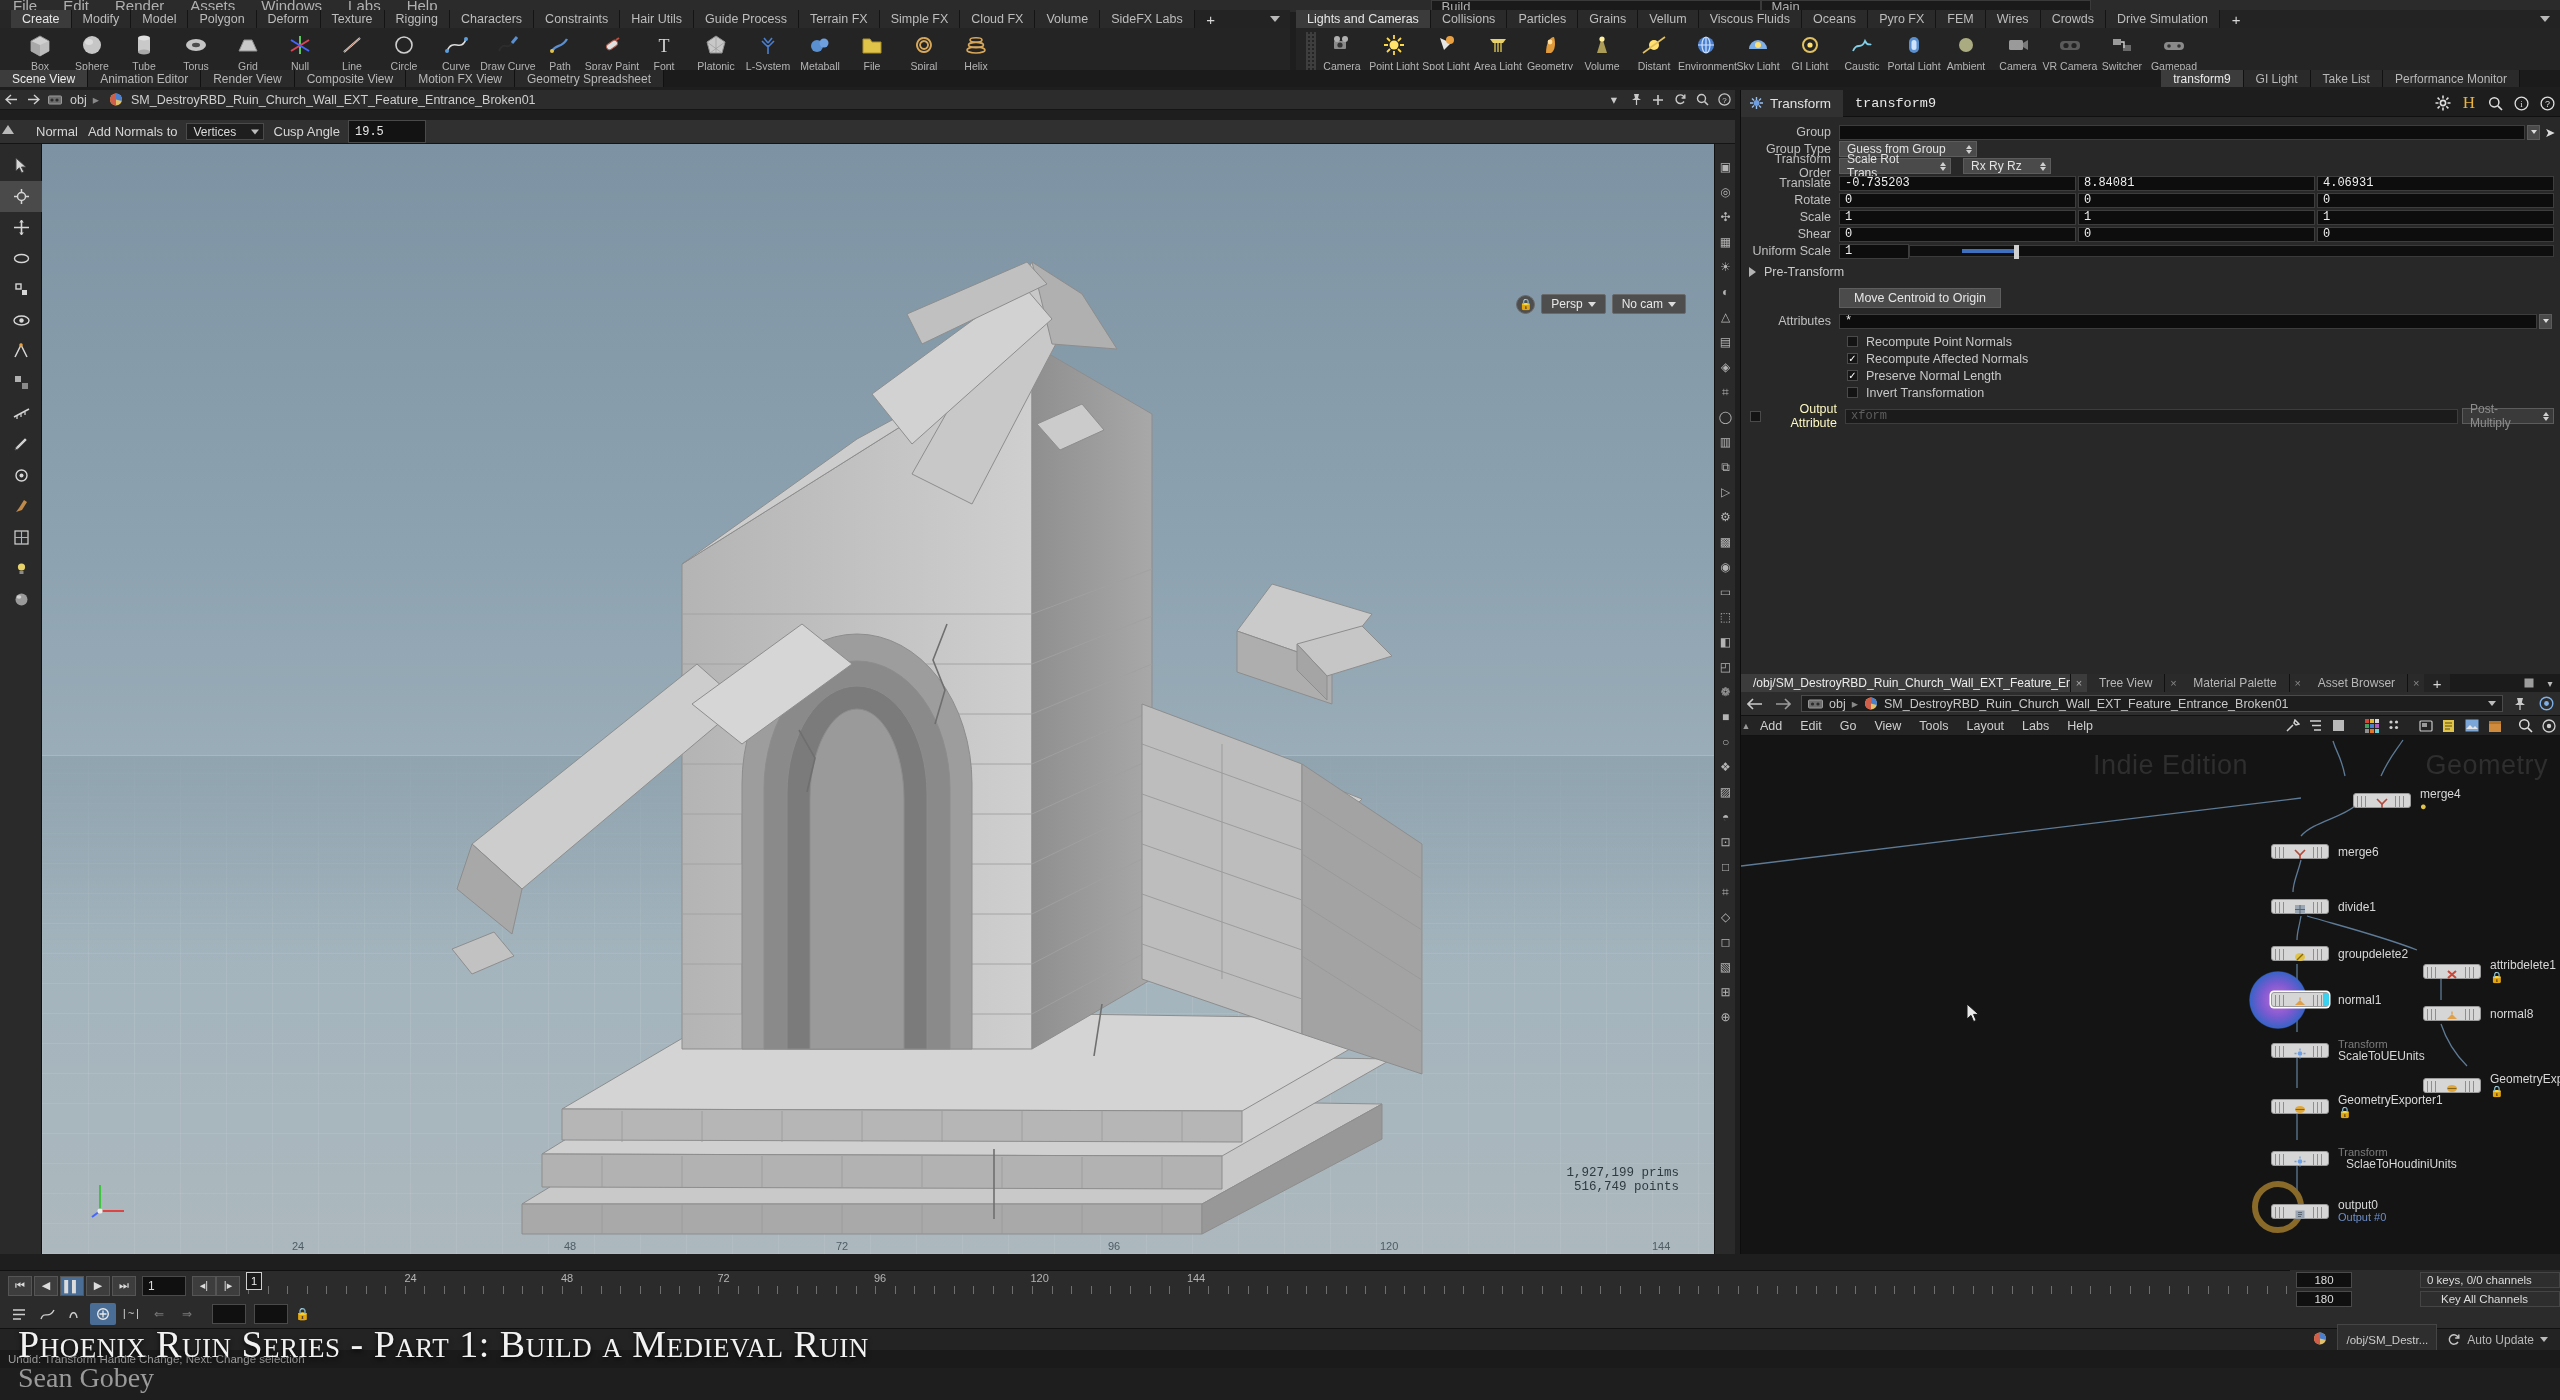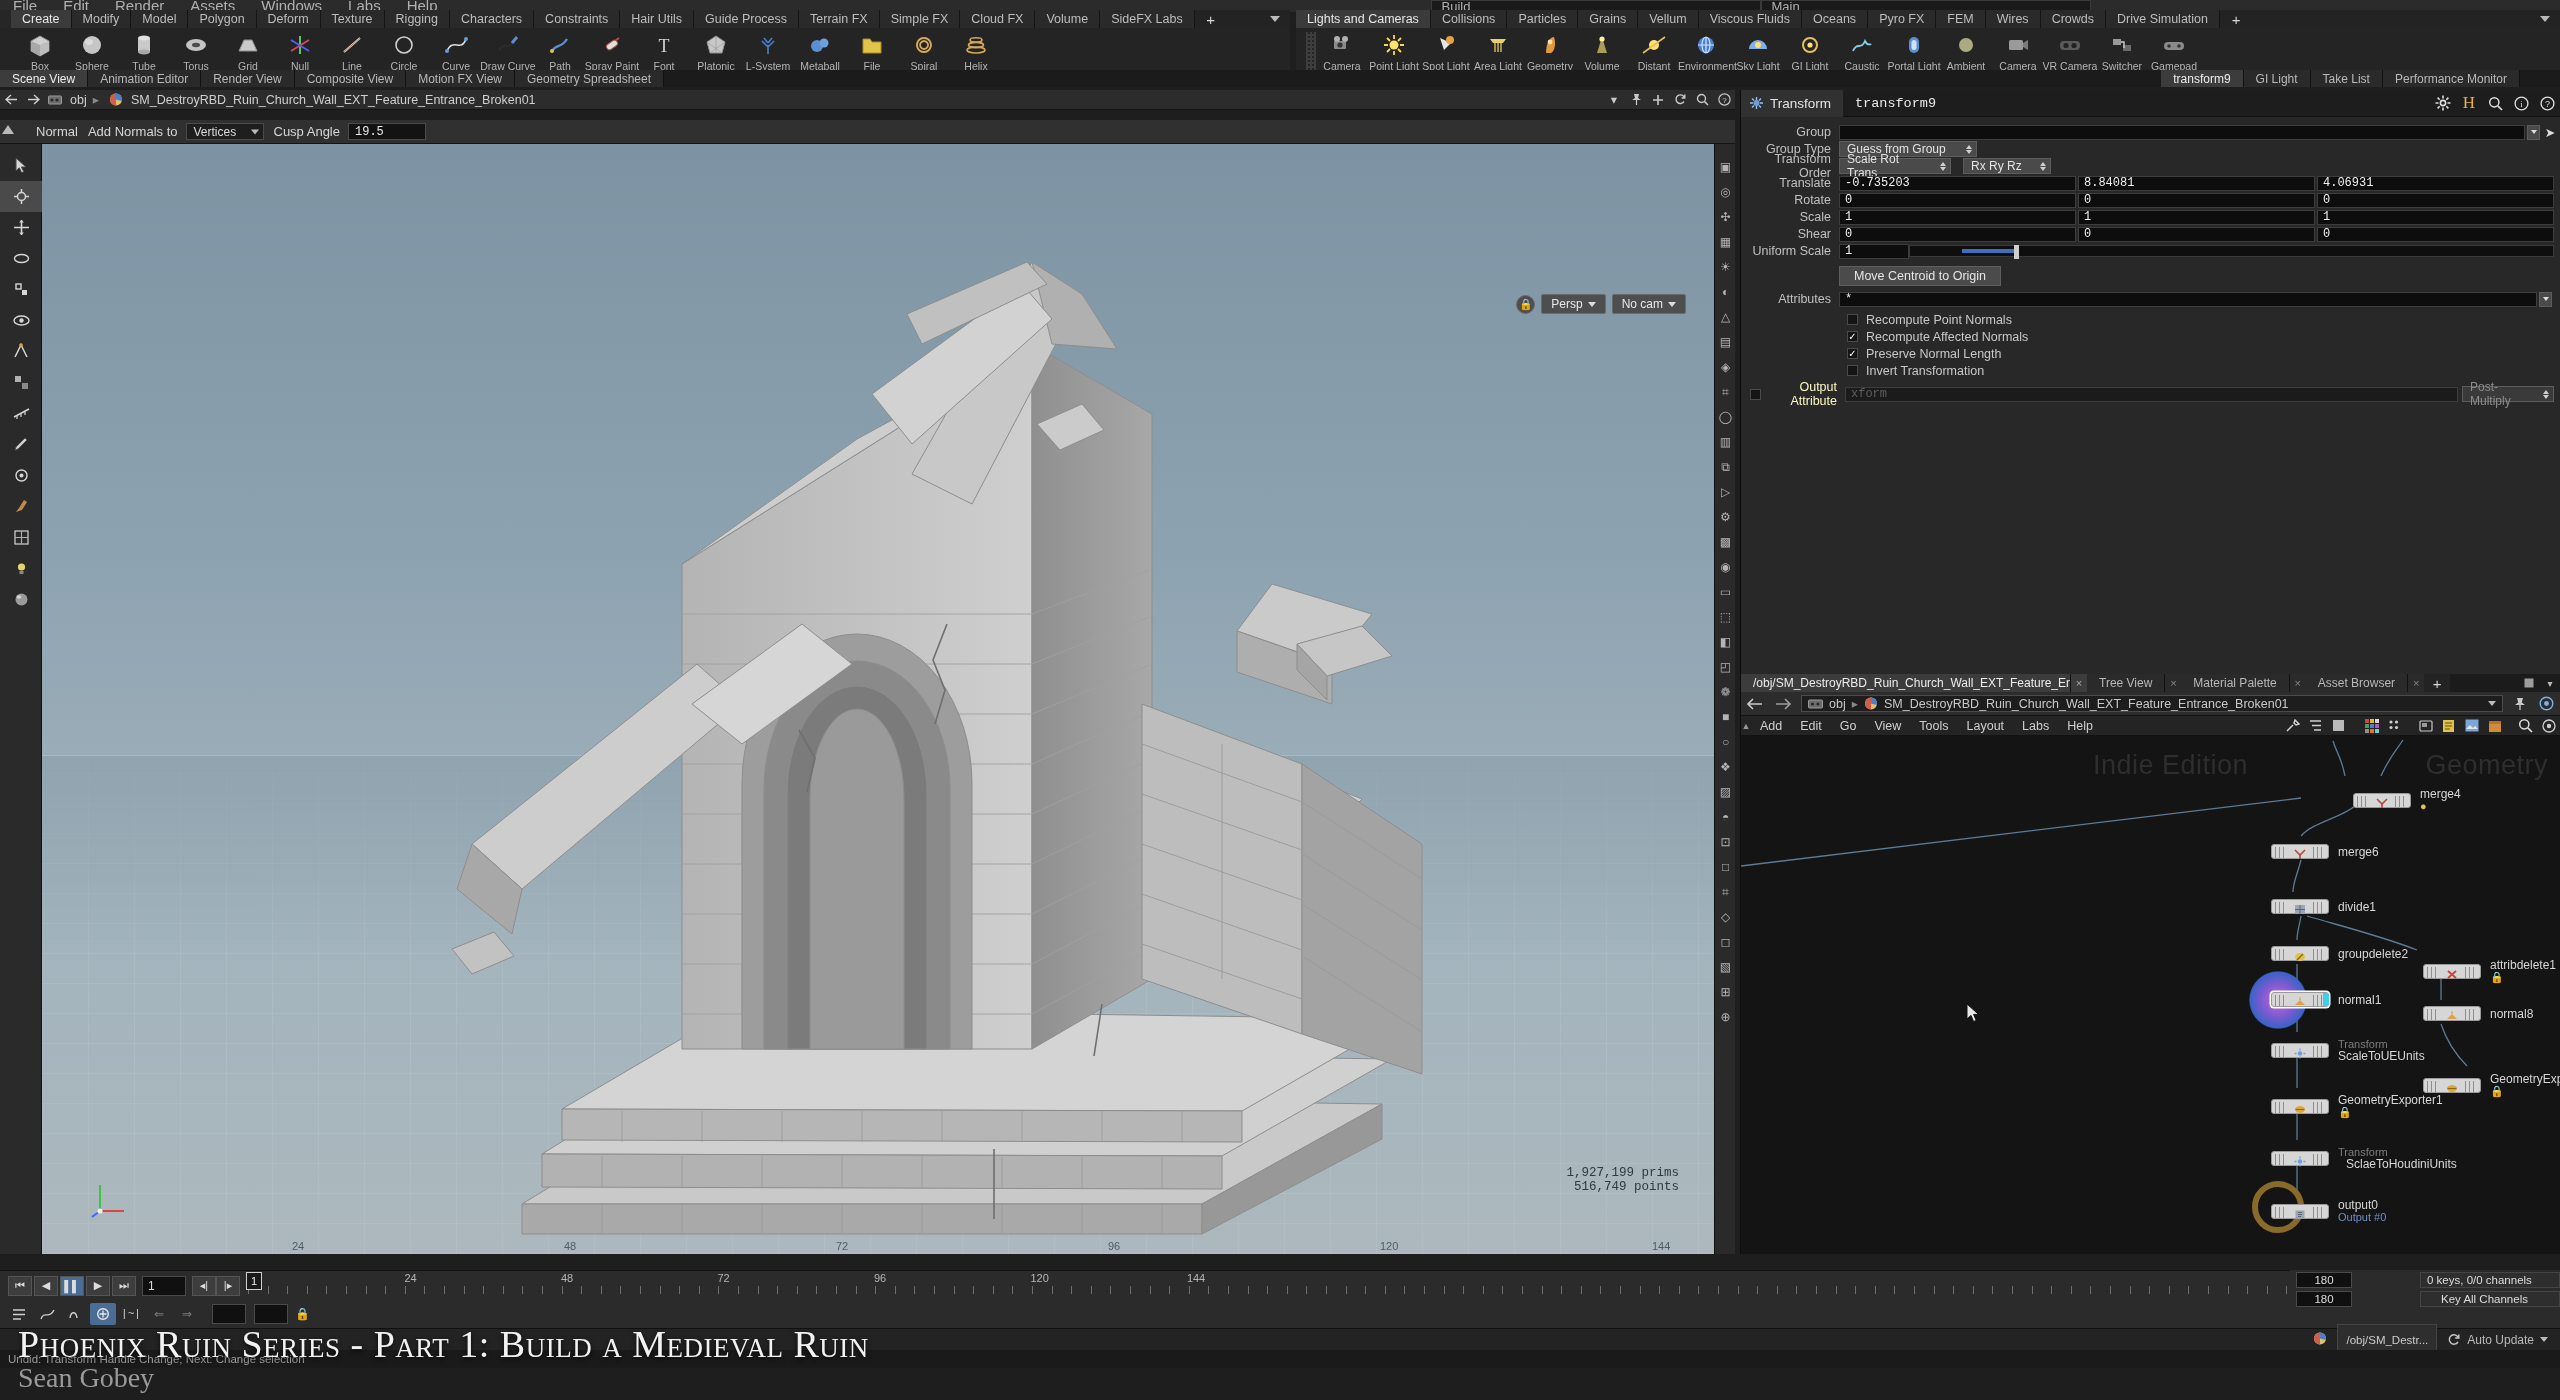--- a/index.html
+++ b/index.html
@@ -68,21 +68,21 @@
 
   #toolbar2 { position:absolute; top:120px; left:0; width:1735px; height:24px;
     background:#303030; display:flex; align-items:center; font-size:13px;
     border-bottom:1px solid #141414; }
   #toolbar2 .lbl { margin-left:10px; color:#d6d6d6; }
   #toolbar2 .combo { height:17px; background:#1e1e1e; border:1px solid #4a4a4a;
     display:flex; align-items:center; padding:0 16px 0 7px; margin-left:8px;
     font-size:12px; position:relative; color:#dcdcdc; }
   #toolbar2 .combo .c2 { position:absolute; right:4px; top:50%; transform:translateY(-50%);
     border-left:4px solid transparent;border-right:4px solid transparent;border-top:5px solid #bbb;}
-  #toolbar2 .field { height:17px; background:#131313; border:1px solid #4a4a4a;
+  #toolbar2 .field { height:23px; background:#131313; border:1px solid #4a4a4a;
     color:#e8e8e8; font-family:"Liberation Mono", monospace; font-size:12px;
     padding:0 6px; display:flex; align-items:center; margin-left:8px; min-width:78px; }
 
   
   #lefttools { position:absolute; top:144px; left:0; width:42px; height:1110px;
     background:#2a2a2a; border-right:1px solid #111; padding-top:6px; }
   #lefttools .tbtn { width:42px; height:31px; display:flex; align-items:center; justify-content:center; }
   #lefttools .tbtn.sel { background:#4a4a4a; }
 
   
@@ -1086,20 +1086,24 @@
 
     <div class="prow">
       <span class="plabel">Uniform Scale</span>
       <span class="pfield" style="width:70px">1</span>
       <span class="slider" style="margin-right:6px">
         <i class="fill" style="width:53px;left:52px"></i>
         <i class="knob" style="left:104px"></i>
       </span>
     </div>
 
+    <div class="collapse" style="margin-top:4px">
+      <i class="caretR"></i>
+      <span>Pre-Transform</span>
+    </div>
 
     <div class="prow" style="margin-top:9px">
       <span class="plabel"></span>
       <button class="btnGrey">Move Centroid to Origin</button>
     </div>
 
     <div class="prow" style="margin-top:7px">
       <span class="plabel">Attributes</span>
       <span class="pfield" style="flex:1;margin-right:2px">*</span>
       <span style="width:13px;height:15px;background:#4a4a4a;border:1px solid #5c5c5c;display:flex;align-items:center;justify-content:center;margin-right:8px">

